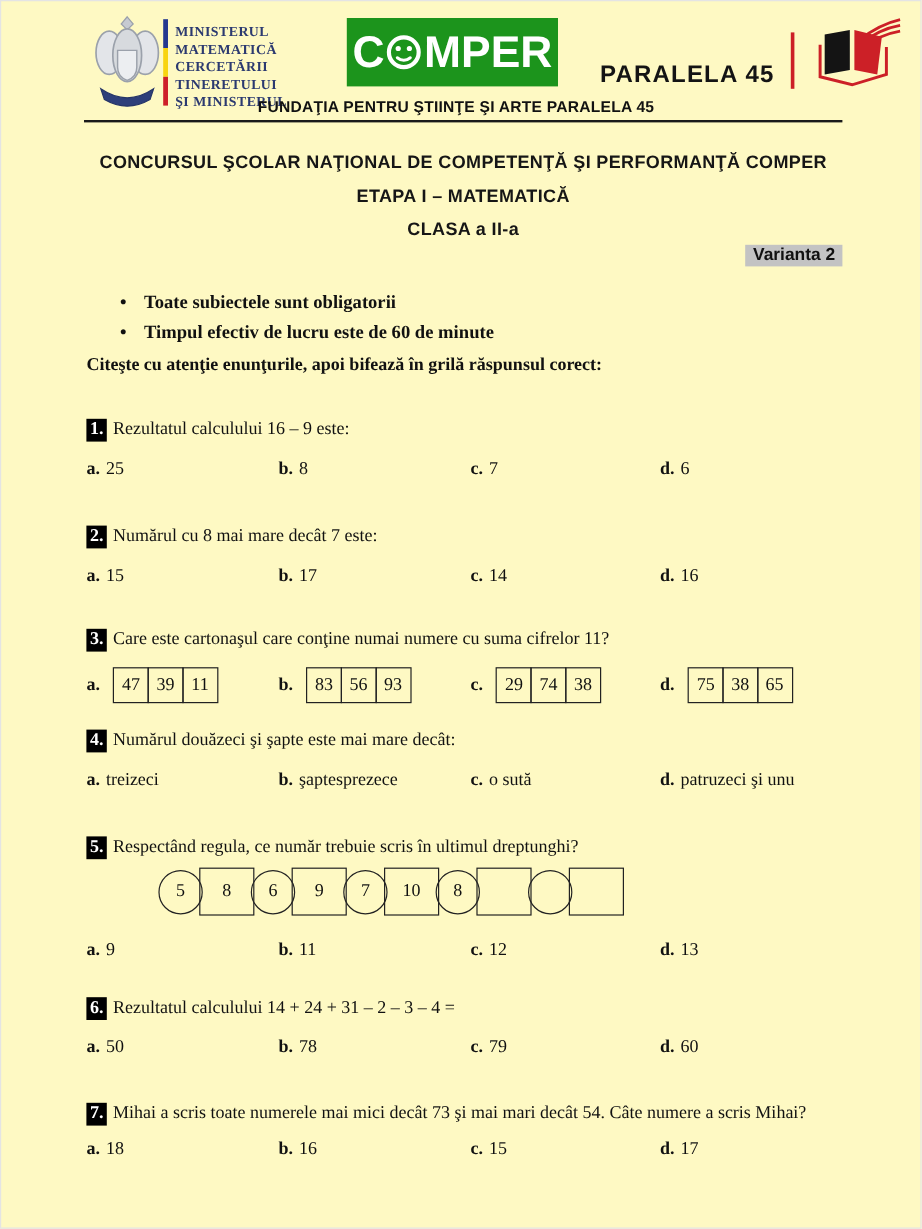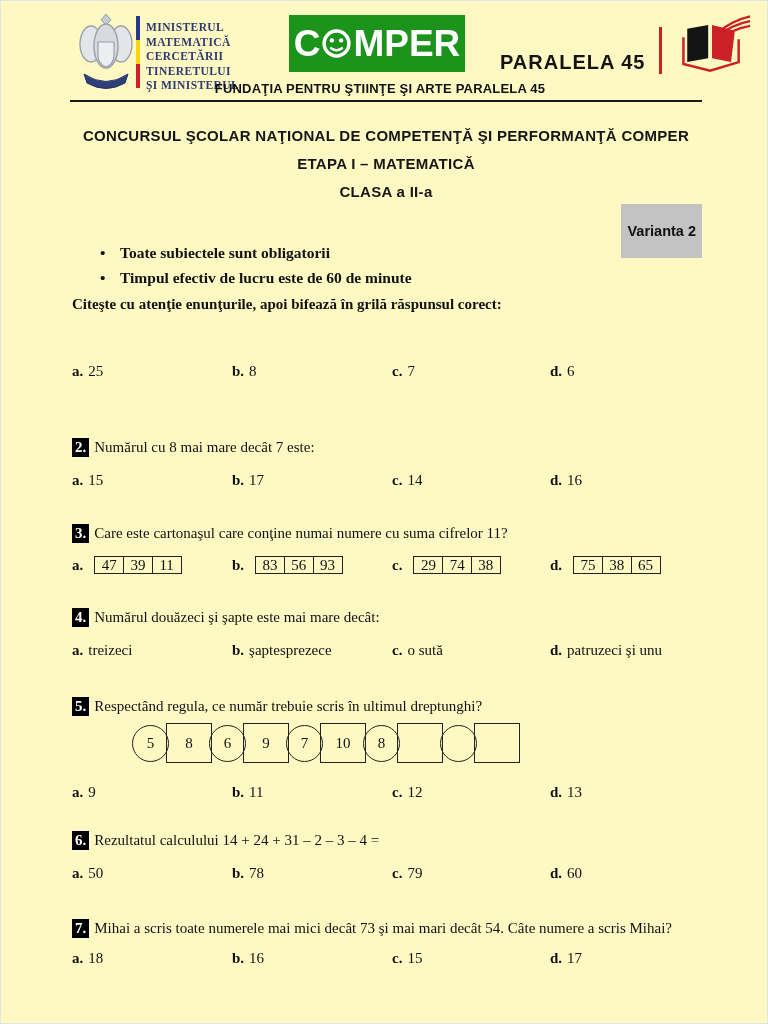--- a/index.html
+++ b/index.html
@@ -42,41 +42,41 @@
   .rule { position:absolute; left:70px; top:100px; width:632px; height:2px; background:#1a1a1a; }
   
   .title-line {
     position:absolute; left:70px; width:632px; text-align:center;
     font-family:"Liberation Sans","DejaVu Sans",sans-serif;
     font-weight:bold; font-size:15px; color:#161616; letter-spacing:0.3px;
   }
   .variant {
     position:absolute; right:66px; top:204px;
     font-family:"Liberation Sans","DejaVu Sans",sans-serif;
-    font-weight:bold; font-size:14.5px; background:#c3c3c3; padding:19px 6px;
+    font-weight:bold; font-size:14.5px; background:#c3c3c3; padding:1px 6px;
   }
   
   .bullets { position:absolute; left:100px; top:240px; font-weight:bold; font-size:15.5px; }
   .bullets .b-line { display:flex; line-height:25px; }
   .bullets .dot { width:20px; }
   .instruction { position:absolute; left:72px; top:296px; font-weight:bold; font-size:15px; }
   
   .question { position:absolute; left:72px; width:630px; }
   .q-line { font-size:15px; line-height:20px; }
   .q-num {
     display:inline-block; background:#000; color:#fff; font-weight:bold;
     font-size:15px; padding:1px 3px 2px 3px; margin-right:5px; line-height:16px;
   }
   .answers { display:grid; grid-template-columns:160px 160px 158px auto; margin-top:15px; align-items:center; }
   .answer { font-size:15px; white-space:nowrap; display:flex; align-items:center; }
   .a-label { font-weight:bold; margin-right:5px; }
   
   .card { display:inline-flex; margin-left:6px; }
   .cell {
-    width:30px; height:18px; border:1.3px solid #222; margin-left:-1.3px;
+    width:30px; height:30px; border:1.3px solid #222; margin-left:-1.3px;
     display:inline-flex; align-items:center; justify-content:center; font-size:15px;
   }
   .cell:first-child { margin-left:0; }
   
   .shape-row { display:flex; align-items:center; margin-left:60px; margin-top:5px; height:44px; }
   .shape { display:inline-flex; align-items:center; justify-content:center; font-size:15px; flex:none; }
   .shape.circle { width:37px; height:37px; border:1.4px solid #222; border-radius:50%; }
   .shape.rect { width:46px; height:40px; border:1.4px solid #222; margin-left:-3px; margin-right:-3px; }
   .q5-answers { margin-top:19px; }
 </style>
@@ -148,20 +148,21 @@
     </div>
     <div class="b-line">
       <span class="dot">•</span>
       <span>Timpul efectiv de lucru este de 60 de minute</span>
     </div>
   </div>
 
   <div class="instruction">Citeşte cu atenţie enunţurile, apoi bifează în grilă răspunsul corect:</div>
 
   <section class="question" style="top:348px">
+    <p class="q-line"><span class="q-num">1.</span><span>Rezultatul calculului 16 – 9 este:</span></p>
     <div class="answers">
       <div class="answer">
           <b class="a-label">a.</b>
           <span>25</span>
         </div>
       <div class="answer">
           <b class="a-label">b.</b>
           <span>8</span>
         </div>
       <div class="answer">

